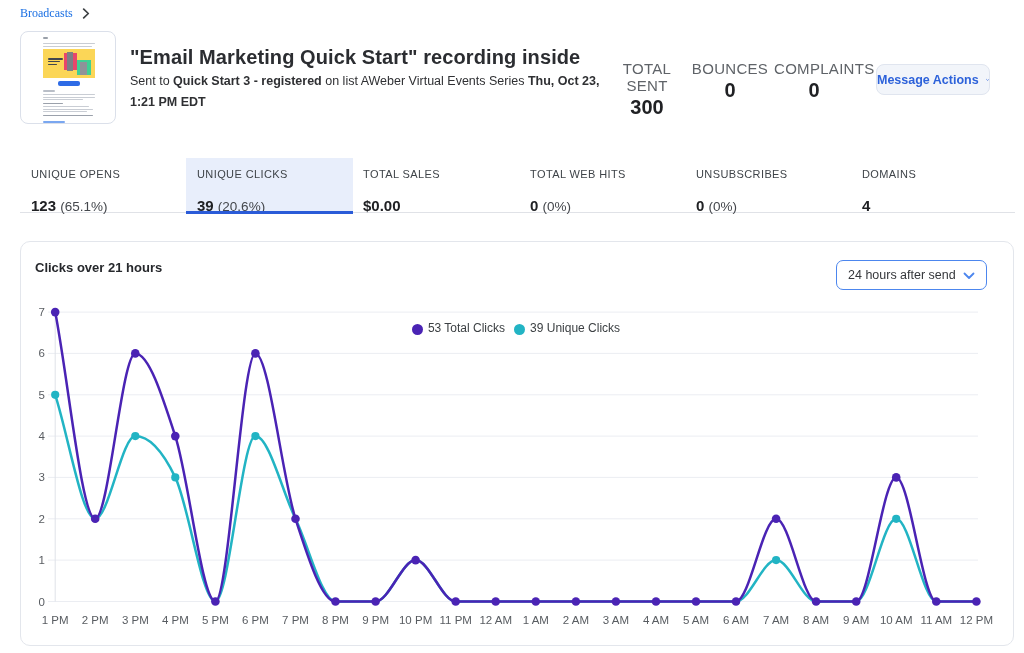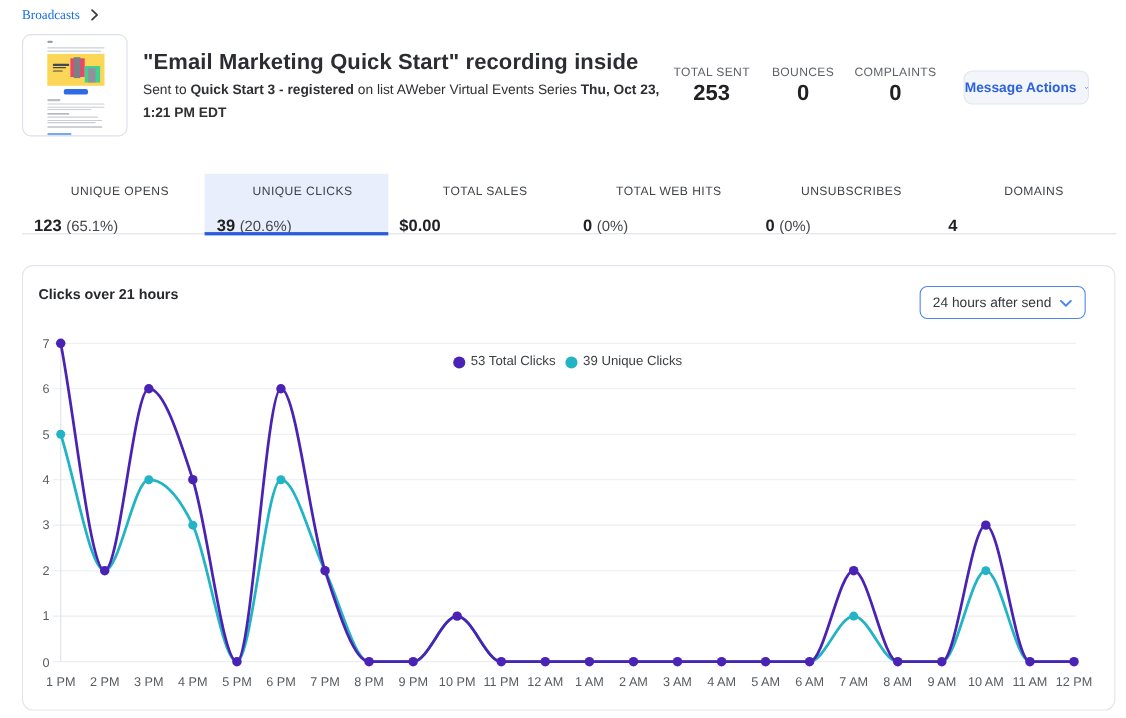--- a/index.html
+++ b/index.html
@@ -22,32 +22,32 @@
 .ttxt div { height:1.5px; background:#42464d; margin-bottom:1.3px; border-radius:1px; }
 .tbtn { position:absolute; left:37px; top:49px; width:22px; height:4.5px; background:#2e6be6; border-radius:2px; }
 .tlink { position:absolute; background:#7aa7f0; height:1.5px; border-radius:1px; }
 
 
 .title { left:130px; top:47px; line-height:20px; font-size:20px; font-weight:bold; color:#2b2d31; letter-spacing:0.1px; }
 .subtitle { left:130px; top:71px; width:480px; font-size:12.5px; line-height:21px; color:#2f3033; }
 
 
 .stat { top:60px; text-align:center; }
-.stat .lab { font-size:11px; color:#5f6368; letter-spacing:0.3px; }
+.stat .lab { font-size:15px; color:#5f6368; letter-spacing:0.3px; }
 .stat .val { font-size:20px; line-height:20px; font-weight:bold; color:#202124; margin-top:3px; }
 
 
 .mbtn { left:876px; top:64px; width:114px; height:31px; background:#f2f5fa; border:1px solid #e0e5ef; border-radius:8px; color:#2d62da; white-space:nowrap; font-size:12.5px; font-weight:bold; display:flex; align-items:center; justify-content:center; gap:7px; }
 
 
 .hairline { left:20px; top:212px; width:995px; height:1px; background:#e0e2e7; }
 .tab { top:158px; width:167px; height:54px; padding:10px 0 0 11px; }
 .tab.sel { background:#e8eefb; }
 .tabul { left:186px; top:211px; width:167px; height:3px; background:#2a5bd8; }
-.tab .lab { font-size:11px; color:#3f4449; letter-spacing:0.4px;text-align:center; }
+.tab .lab { font-size:11px; color:#3f4449; letter-spacing:0.4px; }
 .tab .val { margin-top:17px; font-size:15px; font-weight:bold; color:#202124; }
 .tab .val .pct { font-weight:normal; font-size:13.5px; color:#44474c; }
 
 
 .card { left:20px; top:241px; width:994px; height:405px; border:1px solid #e3e6ec; border-radius:10px; background:#fff; }
 .ctitle { left:35px; top:260px; font-size:13px; font-weight:bold; color:#26282c; }
 .legend { left:4px; top:289px; width:1024px; display:flex; justify-content:center; gap:9px; font-size:12px; line-height:14px; color:#3c4043; }
 .legend .it { display:flex; align-items:flex-end; gap:5px;margin-top:32px; }
 .ldot { width:11px; height:11px; border-radius:50%; }
 .dropdown { left:836px; top:260px; width:151px; height:30px; border:1.5px solid #4c86ee; border-radius:7px; background:#fff; display:flex; align-items:center; font-size:12.5px; color:#35373b; padding-left:11px; }
@@ -90,21 +90,21 @@
   <div class="tl" style="left:22px;top:79px;width:44px;height:1px;background:#c9cdd4;"></div>
   <div class="tl" style="left:22px;top:83px;width:50px;height:1px;background:#9ba1ab;"></div>
   <div class="tlink" style="left:22px;top:89px;width:22px;"></div>
 </div>
 
 <div class="abs title">"Email Marketing Quick Start" recording inside</div>
 <div class="abs subtitle">Sent to <b>Quick Start 3 - registered</b> on list AWeber Virtual Events Series <b>Thu, Oct 23, 1:21 PM EDT</b></div>
 
 <div class="abs stat" style="left:607px;width:80px;">
     <div class="lab">TOTAL SENT</div>
-    <div class="val">253</div>
+    <div class="val">300</div>
   </div>
 <div class="abs stat" style="left:690px;width:80px;">
     <div class="lab">BOUNCES</div>
     <div class="val">0</div>
   </div>
 <div class="abs stat" style="left:774px;width:80px;">
     <div class="lab">COMPLAINTS</div>
     <div class="val">0</div>
   </div>
 

